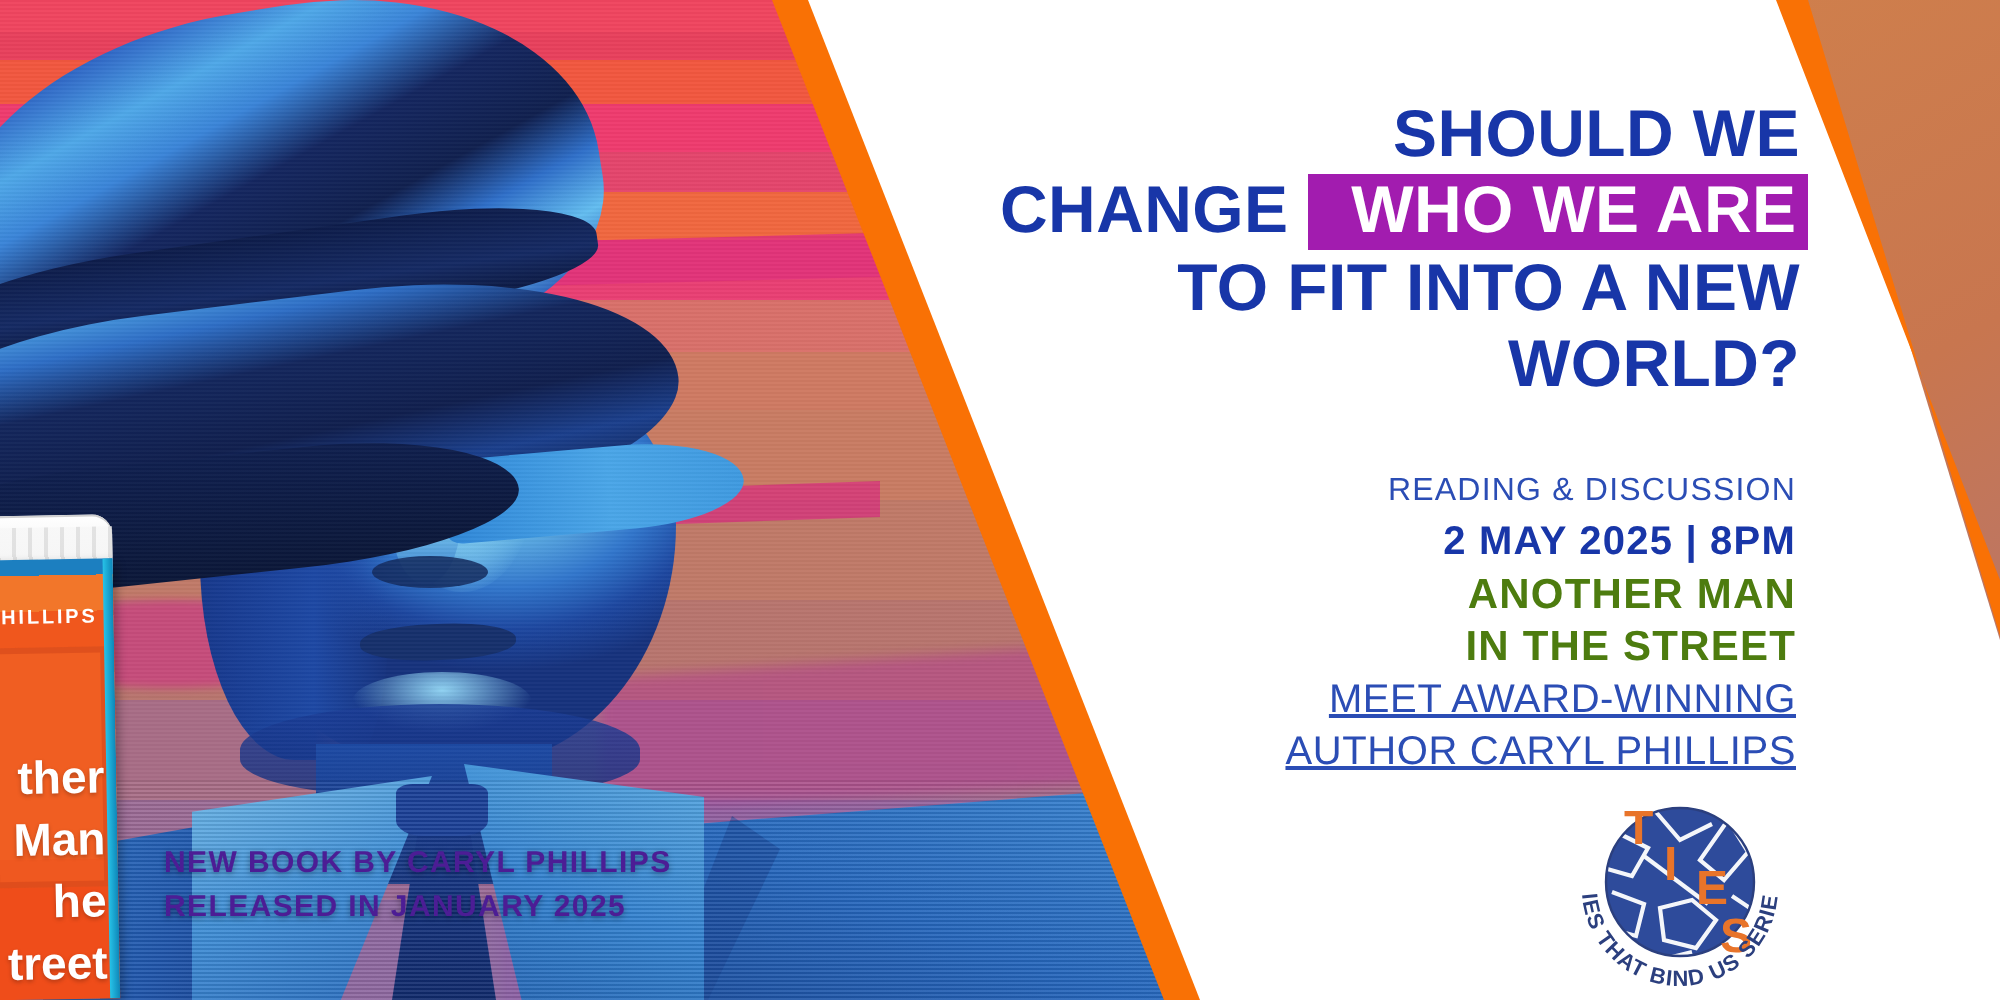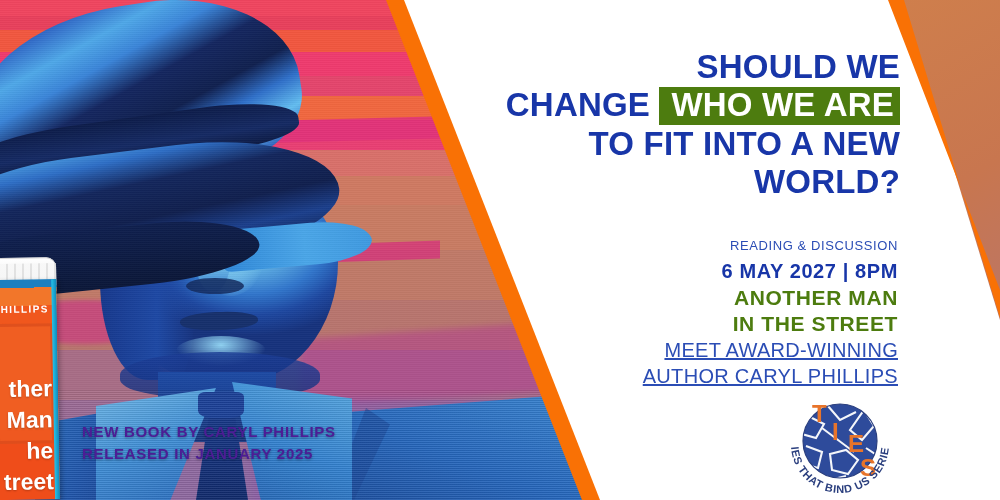--- a/index.html
+++ b/index.html
@@ -290,30 +290,30 @@
     position:absolute;left:500px;top:0;width:420px;height:500px;
     text-align:right;
   }
   #headline{
     position:absolute;right:20px;top:48px;width:400px;
     color:#1836a8;font-weight:bold;font-size:33px;line-height:38px;
     letter-spacing:.2px;
   }
   #headline .ln{display:block;white-space:nowrap;}
   #headline .hl{
-    background:#4d7c0f;color:#ffffff;
-    padding:1px 6px 3px 12px;
+    background:#a21caf;color:#ffffff;
+    padding:1px 6px 3px 22px;
     display:inline-block;
     line-height:34px;
   }
   #event{
     position:absolute;right:22px;top:234px;width:400px;
   }
   .ev-kicker{
-    color:#2b4db5;font-size:13px;letter-spacing:.6px;white-space:nowrap;line-height:24px;
+    color:#2b4db5;font-size:16px;letter-spacing:.6px;white-space:nowrap;line-height:24px;
   }
   .ev-date{
     color:#1836a8;font-size:20px;font-weight:bold;letter-spacing:.6px;white-space:nowrap;line-height:27px;
   }
   .ev-booktitle{
     color:#4d7c0f;font-size:21px;font-weight:bold;letter-spacing:.6px;white-space:nowrap;line-height:26px;
   }
   .ev-sub{
     color:#2b4db5;font-size:20px;letter-spacing:.3px;white-space:nowrap;line-height:26px;text-decoration:underline;
   }
@@ -399,21 +399,21 @@
 
     <div id="headline">
       <span class="ln">SHOULD WE</span>
       <span class="ln"><span>CHANGE</span> <span class="hl">WHO WE ARE</span></span>
       <span class="ln">TO FIT INTO A NEW</span>
       <span class="ln">WORLD?</span>
     </div>
 
     <div id="event">
       <div class="ev-kicker">READING &amp; DISCUSSION</div>
-      <div class="ev-date">6 MAY 2027 | 8PM</div>
+      <div class="ev-date">2 MAY 2025 | 8PM</div>
       <div class="ev-booktitle">ANOTHER MAN</div>
       <div class="ev-booktitle">IN THE STREET</div>
       <div class="ev-sub">MEET AWARD-WINNING</div>
       <div class="ev-sub">AUTHOR CARYL PHILLIPS</div>
     </div>
   </div>
 
   <div id="logo">
     <svg viewBox="0 0 124 104" width="124" height="104" aria-hidden="true">
       <defs>

